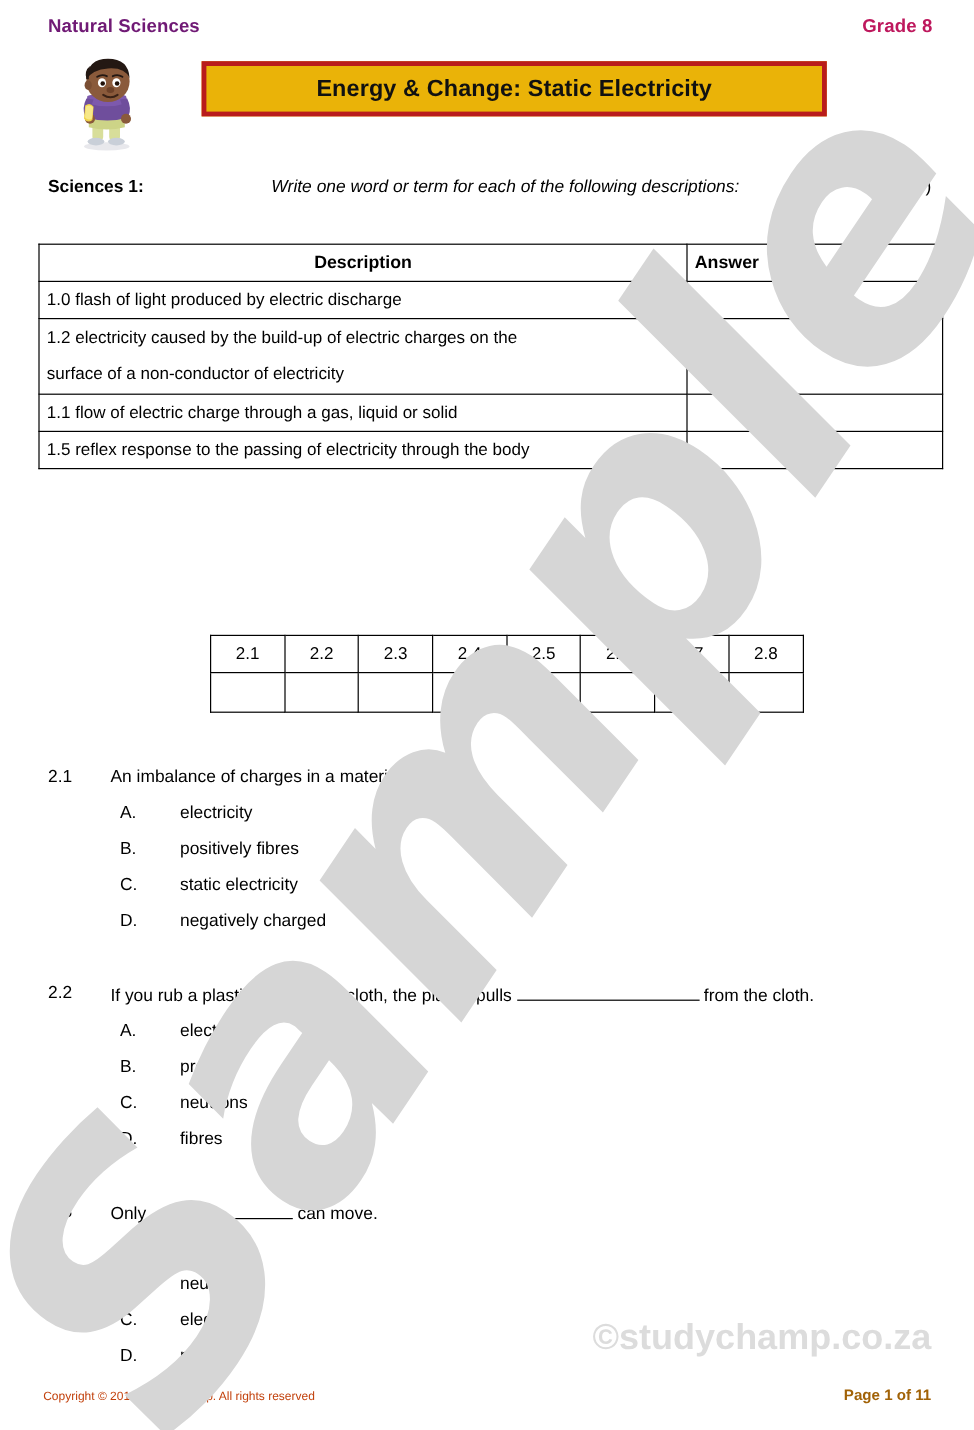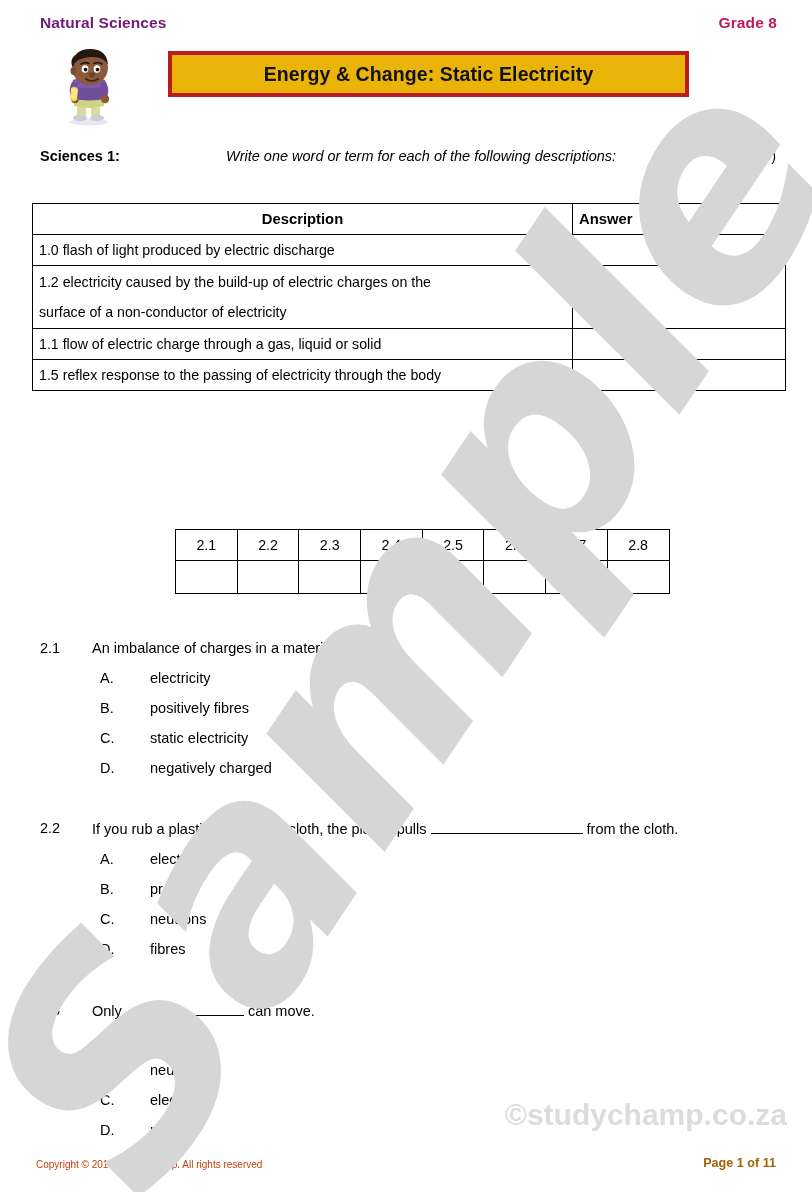--- a/index.html
+++ b/index.html
@@ -250,21 +250,21 @@
     font-family: "DejaVu Sans", sans-serif;
     font-size: 300px;
     font-weight: bold;
     font-style: italic;
     color: #d6d6d6;
     white-space: nowrap;
     line-height: 1;
   }
   .wm-url {
     position: absolute;
-    right: 25px;
+    right: 36px;
     bottom: 60px;
     font-size: 30px;
     font-weight: bold;
     color: #dcdcdc;
     white-space: nowrap;
     z-index: 6;
     pointer-events: none;
   }
 </style>
 </head>

